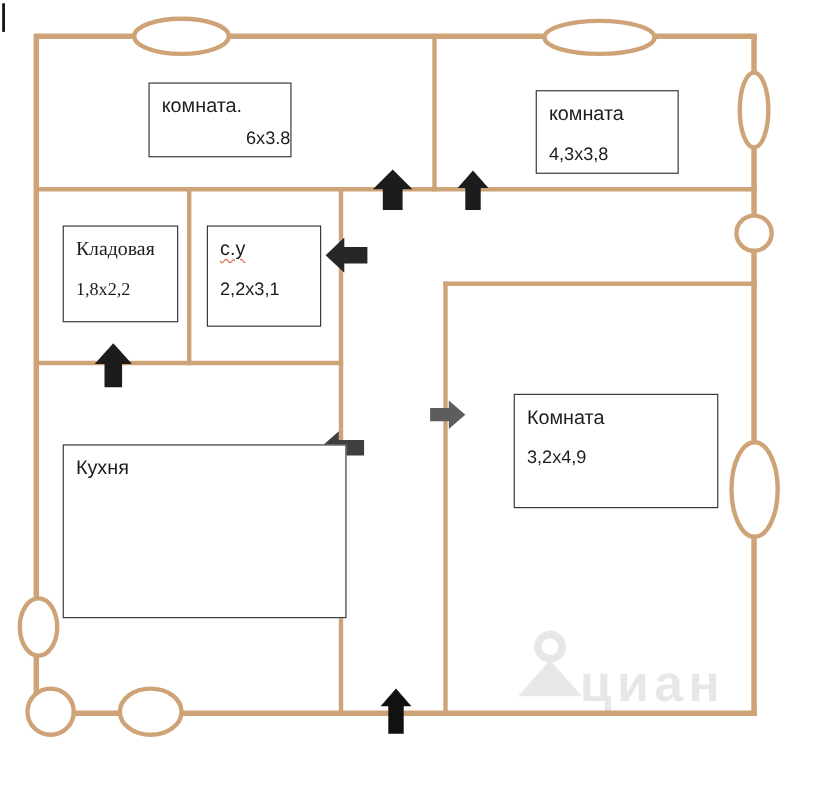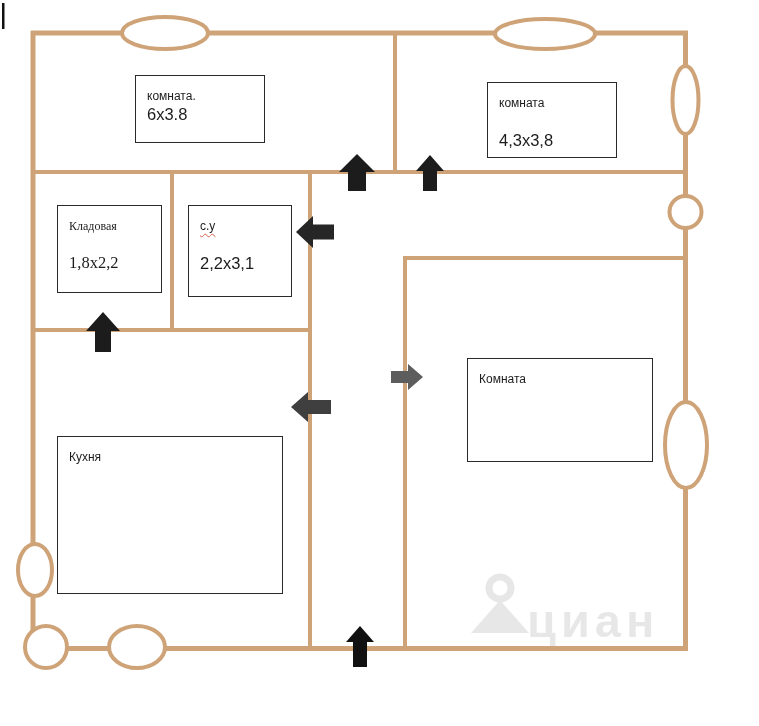--- a/index.html
+++ b/index.html
@@ -13,21 +13,21 @@
   #plan svg{position:absolute;left:0;top:0;}
   .label-box{
     position:absolute;
     background:#fff;
     border:1px solid #2a2a2a;
     box-sizing:border-box;
     color:#1c1c1c;
   }
   .room-name{
     margin:11px 0 0 11px;
-    font-size:12px;
+    font-size:18px;
     line-height:18px;
     white-space:nowrap;
   }
   .room-dims{
     margin:19px 0 0 11px;
     font-size:16.5px;
     line-height:18px;
     white-space:nowrap;
   }
   .spellcheck{
@@ -91,39 +91,40 @@
       <path fill="#3f3f3f" d="M291,407 L308,392 L308,400 L331,400 L331,414 L308,414 L308,422 Z"></path>
       <path fill="#5d5d5d" d="M423,377 L408,364 L408,371 L391,371 L391,383 L408,383 L408,390 Z"></path>
       <path fill="#111" d="M360,626 L374,642 L367,642 L367,667 L353,667 L353,642 L346,642 Z"></path>
     </g>
 
     <rect x="2" y="3" width="2.5" height="26" fill="#111"></rect>
   </svg>
 
   <div class="label-box" style="left:135px;top:75px;width:130px;height:68px;">
     <div class="room-name">комната.</div>
-    <div class="room-dims" style="margin-top:0;">6х3.8</div>
+    <div class="room-dims" style="margin-top:12px;text-align:right;">6х3.8</div>
   </div>
 
   <div class="label-box" style="left:487px;top:82px;width:130px;height:76px;">
     <div class="room-name">комната</div>
     <div class="room-dims">4,3х3,8</div>
   </div>
 
   <div class="label-box" style="left:57px;top:205px;width:105px;height:88px;font-family:Liberation Serif, serif;">
     <div class="room-name">Кладовая</div>
     <div class="room-dims">1,8х2,2</div>
   </div>
 
   <div class="label-box" style="left:188px;top:205px;width:104px;height:92px;">
     <div class="room-name spellcheck">с.у</div>
     <div class="room-dims">2,2х3,1</div>
   </div>
 
   <div class="label-box" style="left:467px;top:358px;width:186px;height:104px;">
     <div class="room-name">Комната</div>
+    <div class="room-dims">3,2х4,9</div>
   </div>
 
-  <div class="label-box" style="left:57px;top:404px;width:226px;height:158px;margin-top:32px;">
+  <div class="label-box" style="left:57px;top:404px;width:258px;height:158px;">
     <div class="room-name">Кухня</div>
   </div>
 
 </div>
 
 </body></html>

